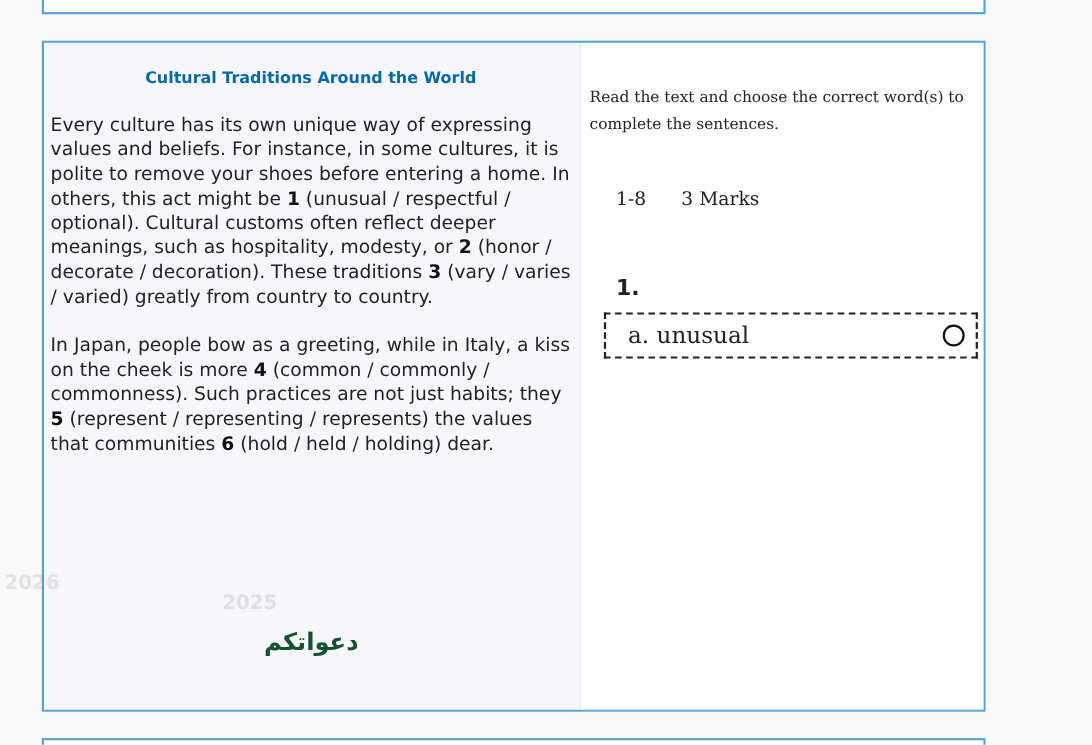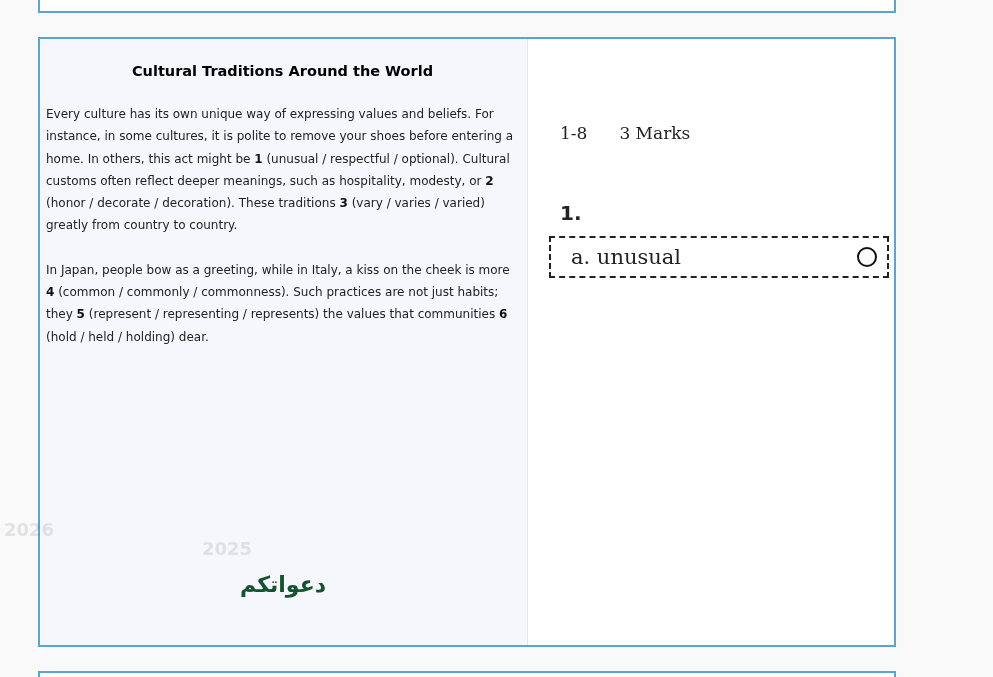--- a/index.html
+++ b/index.html
@@ -13,24 +13,24 @@
     border: 2px solid #5aa3d4; box-sizing: border-box; background: #fff;
   }
   .card-top { top: -10px; height: 23px; }
   .card-bottom { top: 671px; height: 30px; }
   .card-main { top: 37px; height: 610px; display: flex; }
   .left {
     width: 488px; background: #f6f7fd; border-right: 1px solid #e4e6ec;
     padding: 22px 8px 0 6px; box-sizing: border-box; position: relative;
   }
   .title {
-    text-align: center; color: #000000; font-weight: bold; font-size: 14.5px;
+    text-align: center; color: #0369a1; font-weight: bold; font-size: 14.5px;
     margin: 2px 0 24px 0;
   }
-  .para { font-size: 12px; line-height: 22.3px; color: #222; margin: 0 0 22px 0; }
+  .para { font-size: 17px; line-height: 22.3px; color: #222; margin: 0 0 22px 0; }
   .para b { font-weight: bold; color: #111; }
   .dua {
     position: absolute; left: 200px; top: 533px; font-size: 22px; font-weight: bold;
     color: #14532d; direction: rtl;
   }
   .wm {
     position: absolute; color: rgba(120,120,120,0.18); font-weight: bold; font-size: 18px;
     font-family: "DejaVu Sans", sans-serif;
   }
   .right {
@@ -65,20 +65,21 @@
   <div class="left">
     <div class="wm" style="left:-36px; top:480px;">2026</div>
     <div class="wm" style="left:162px; top:499px;">2025</div>
     <div class="title">Cultural Traditions Around the World</div>
     <p class="para">Every culture has its own unique way of expressing values and beliefs. For instance, in some cultures, it is polite to remove your shoes before entering a home. In others, this act might be <b>1</b> (unusual / respectful / optional). Cultural customs often reflect deeper meanings, such as hospitality, modesty, or <b>2</b> (honor / decorate / decoration). These traditions <b>3</b> (vary / varies / varied) greatly from country to country.</p>
     <p class="para">In Japan, people bow as a greeting, while in Italy, a kiss on the cheek is more <b>4</b> (common / commonly / commonness). Such practices are not just habits; they <b>5</b> (represent / representing / represents) the values that communities <b>6</b> (hold / held / holding) dear.</p>
     <div class="dua">دعواتكم</div>
   </div>
 
   <div class="right">
+    <p class="instr">Read the text and choose the correct word(s) to complete the sentences.</p>
     <div class="marks">
       <span>1-8</span><span>3 Marks</span>
     </div>
     <div class="qnum">1.</div>
 
     <div class="opt focused">
       <span>a. unusual</span>
       <span class="radio"></span>
     </div>
   </div>

